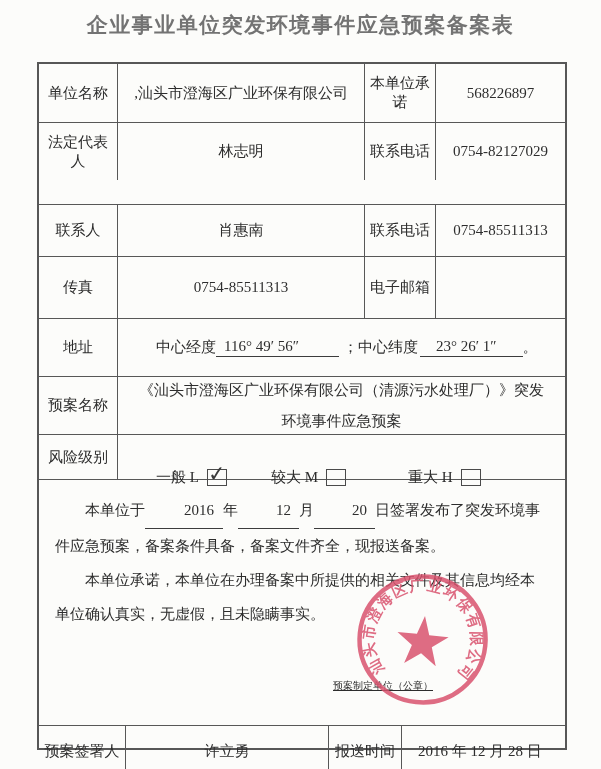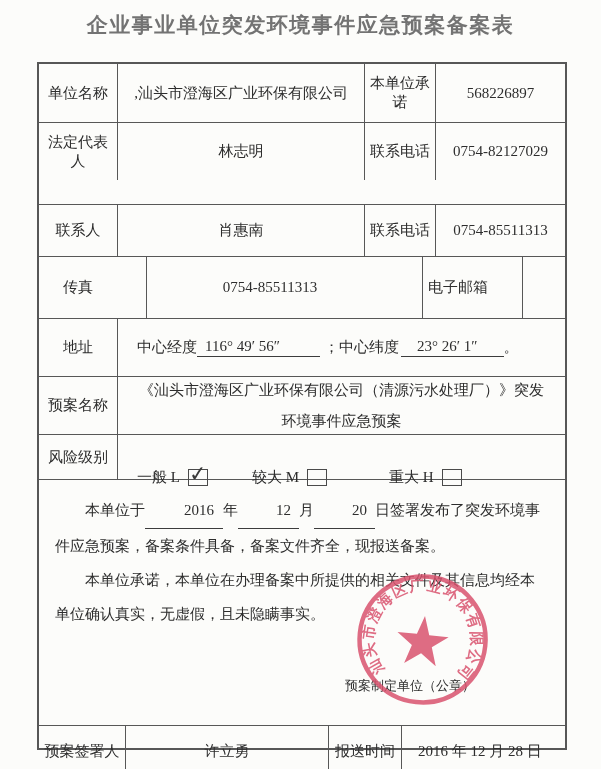--- a/index.html
+++ b/index.html
@@ -30,29 +30,29 @@
   }
   .row { display: flex; border-top: 1.5px solid #575757; justify-content: space-between; }
   .row.first { border-top: none; }
   .c {
     border-left: 1.5px solid #575757;
     display: flex; align-items: center; justify-content: center;
     text-align: center;
     padding: 2px 5px;
   }
   .c.first { border-left: none; }
-  .r58 { height: 58px; } .r52 { height: 52px; margin-top: 24px; } .r62 { height: 62px; gap: 29px; }
+  .r58 { height: 58px; } .r52 { height: 52px; margin-top: 24px; } .r62 { height: 62px; }
   .r45 { height: 45px; } .r246 { height: 246px; } .r51 { height: 51px; }
   .w-label { width: 78px; }
   .w-val { width: 247px; }
   .w-l2 { width: 71px; }
   .w-v2 { flex: 1; }
   .wide { flex: 1; }
   .f1 { width: 86px; } .f2 { width: 203px; } .f3 { width: 73px; } .f4 { flex: 1; }
-  .left-pad { justify-content: flex-start; padding-left: 19px; text-align: left; }
+  .left-pad { justify-content: flex-start; padding-left: 38px; text-align: left; }
   .plan-cell { padding: 4px 14px; line-height: 31px; }
   .ul {
     display: inline-block;
     border-bottom: 1.3px solid #3c3c3c;
   }
   .ul.lon { padding: 0 40px 1px 8px; }
   .ul.lat { padding: 0 26px 1px 16px; }
   .addr-sep { padding: 0 2px 0 4px; }
   .opt { display: flex; align-items: center; margin-top: 40px; }
   .opt-gap1 { margin-right: 44px; }
@@ -77,25 +77,26 @@
     text-align: left;
     padding: 13px 16px 0 16px;
     line-height: 34px;
     position: relative;
   }
   .para { text-indent: 2em; }
   .ul.d-year { padding: 0 9px 1px 9px; }
   .ul.d-num { padding: 0 8px 1px 8px; }
   .seal-caption {
     position: absolute;
-    left: 306px; top: 196px;
-    font-size: 13px;
+    left: 294px; top: 196px;
+    font-size: 10px;
     line-height: 20px;
     text-indent: 0;
     white-space: nowrap;
+    text-decoration: underline;
   }
   .stamp {
     position: absolute;
     left: 349px; top: 566px;
     width: 148px; height: 148px;
     opacity: 0.84;
     transform: rotate(6deg);
     z-index: 5;
     pointer-events: none;
   }

